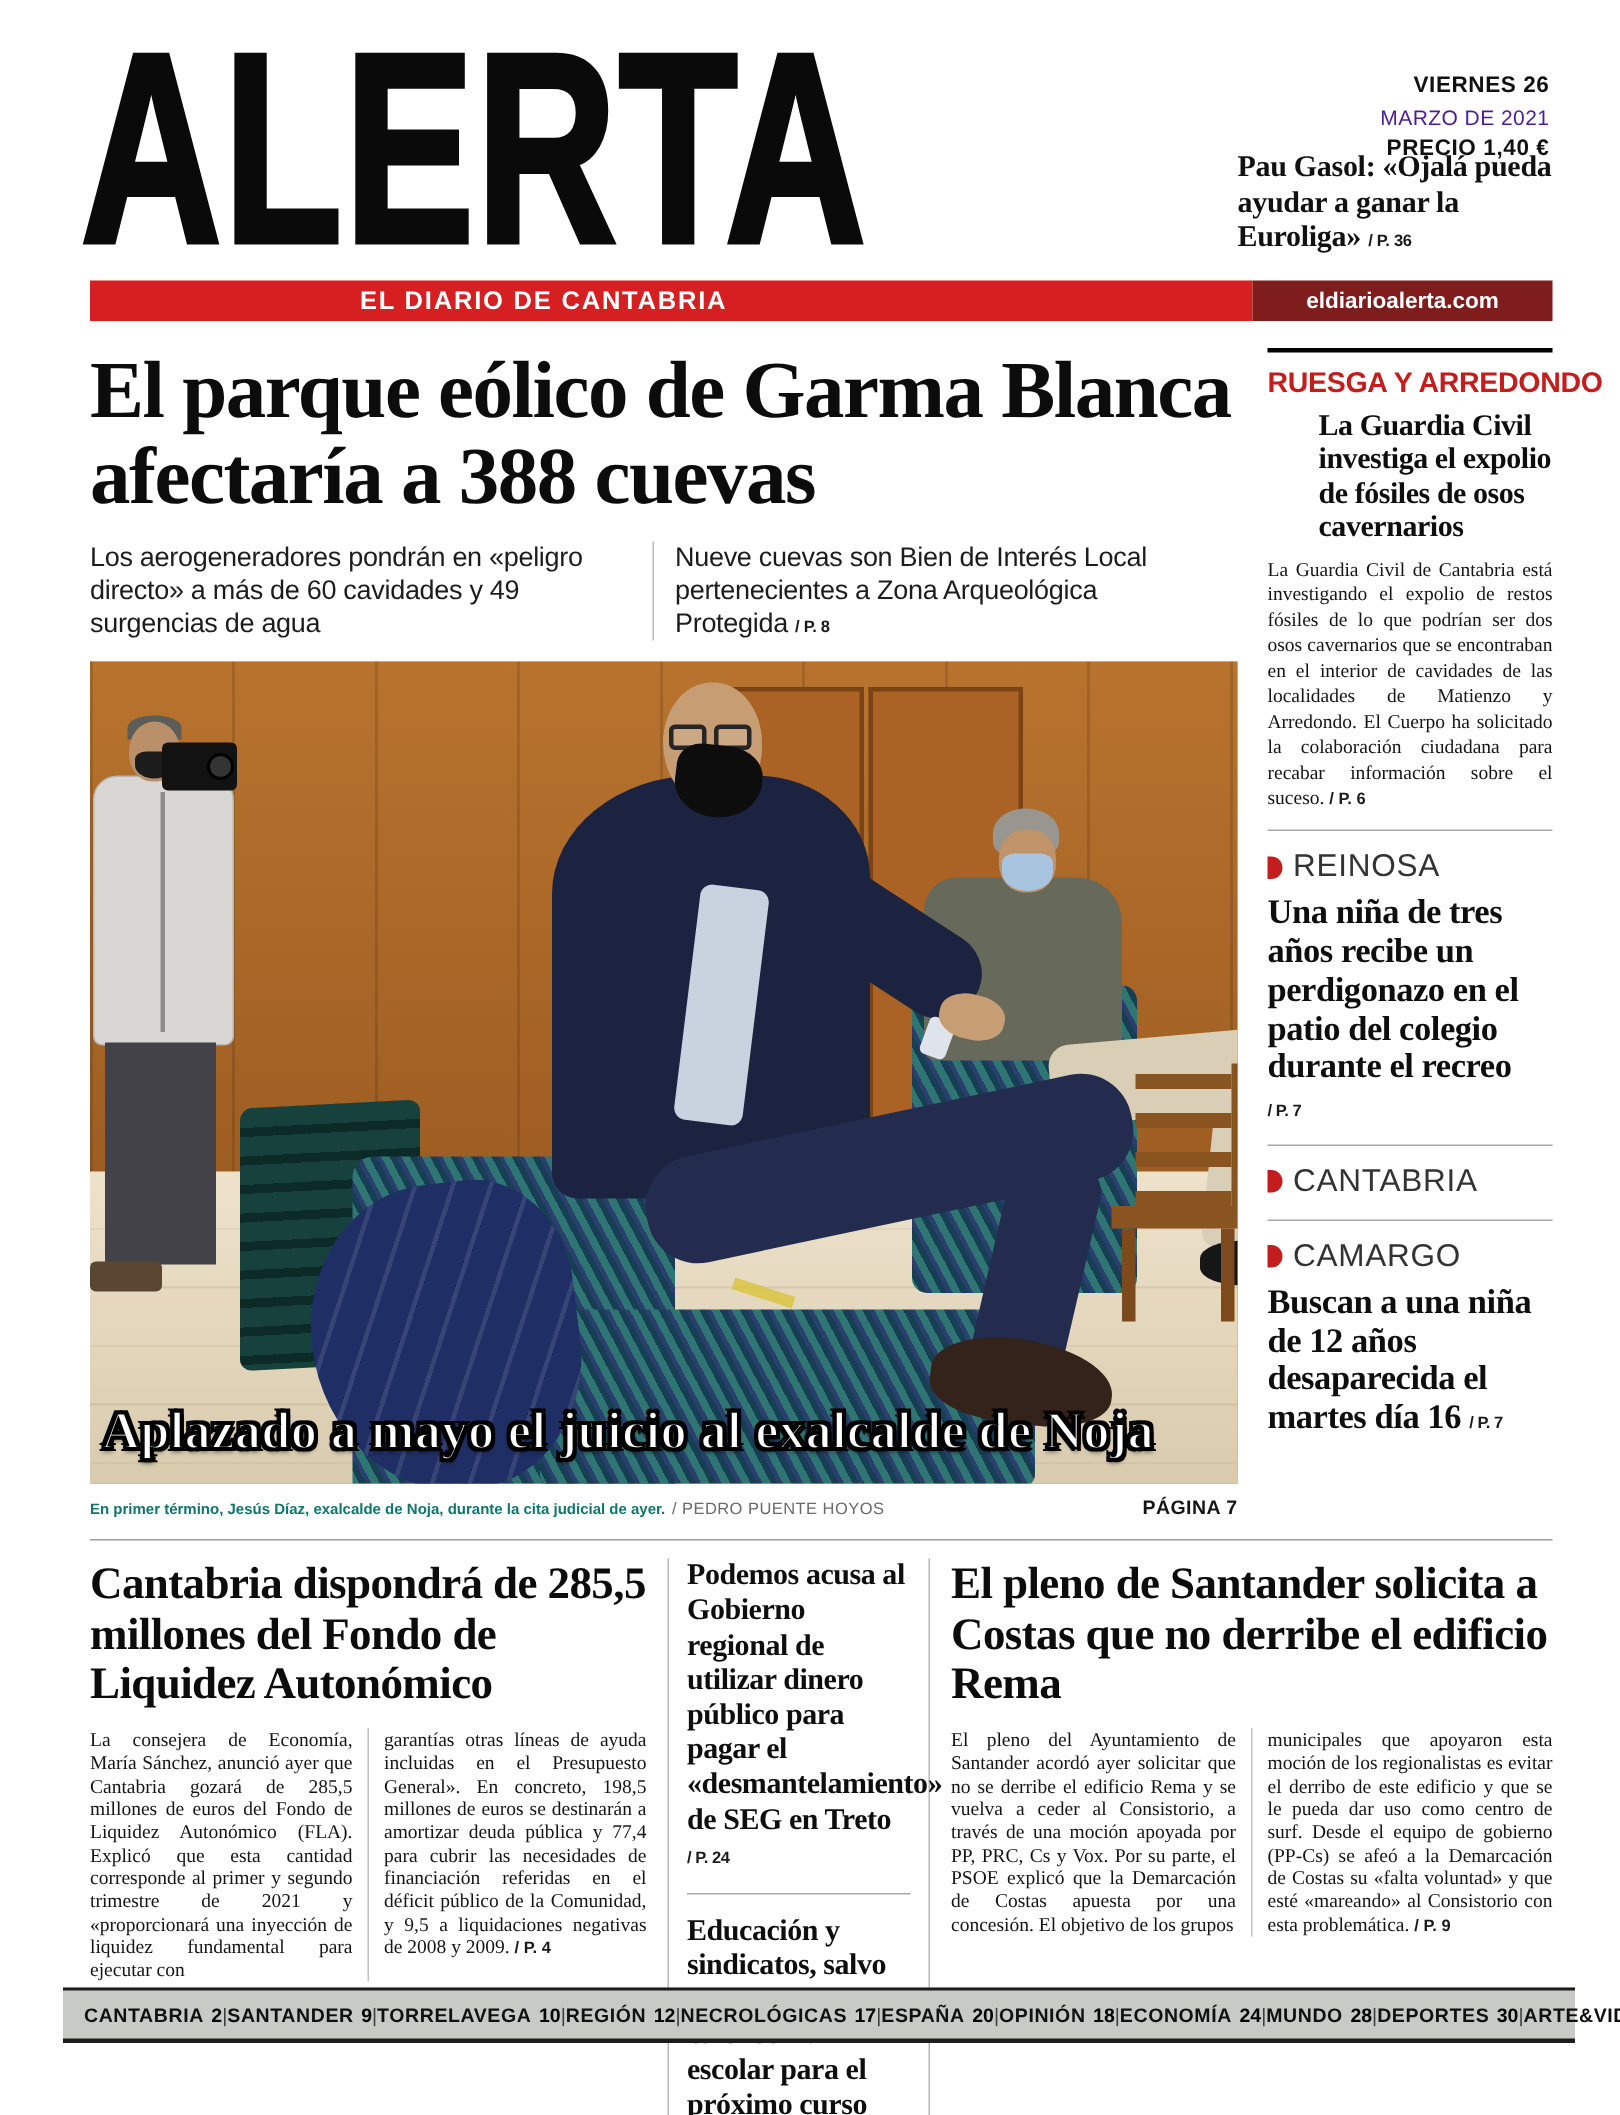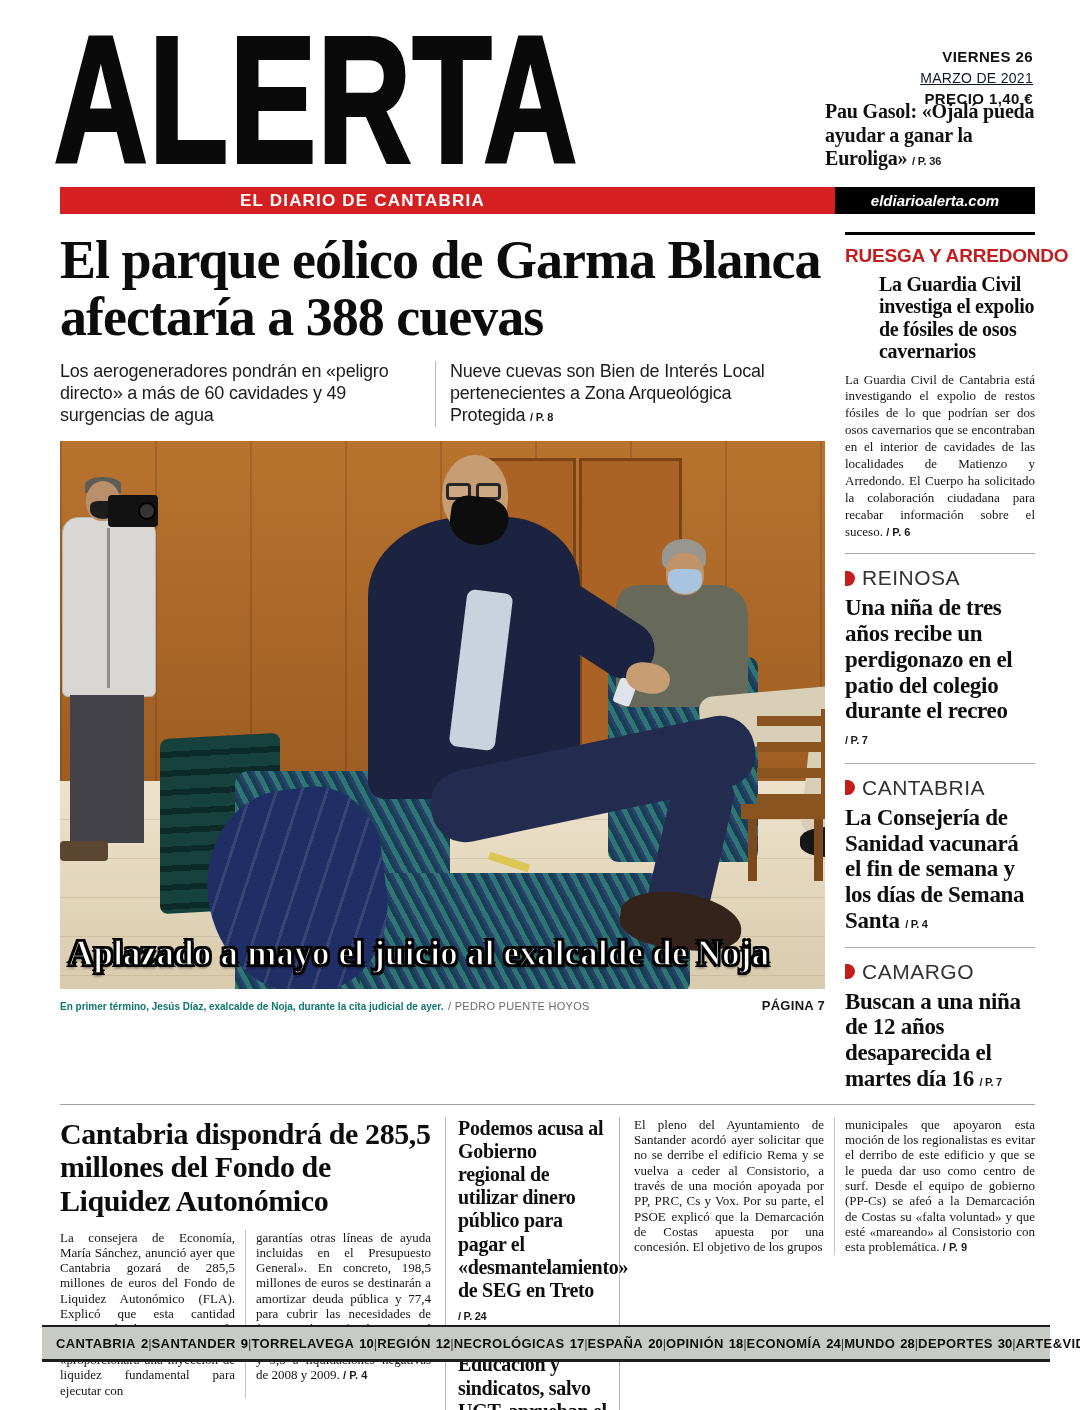--- a/index.html
+++ b/index.html
@@ -13,24 +13,24 @@
   .header { position:relative; height:214px; }
   .masthead {
     position:absolute; left:-6px; top:10px; font-family:"Liberation Sans","DejaVu Sans",sans-serif;
     font-weight:700; font-size:180px; line-height:1; color:#0a0a0a;
     -webkit-text-stroke:4px #0a0a0a; letter-spacing:2px;
     transform:scaleX(0.72); transform-origin:left top; white-space:nowrap;
   }
   .edition { position:absolute; right:2px; top:46px; text-align:right;
     font-family:"Liberation Sans","DejaVu Sans",sans-serif; line-height:1.45; }
   .ed-strong { font-weight:700; font-size:15px; letter-spacing:.4px; }
-  .ed-normal { font-weight:400; font-size:14px; letter-spacing:.3px; color:#0f172a;text-decoration:underline; }
+  .ed-normal { font-weight:400; font-size:14px; letter-spacing:.3px; color:#4c1d95; }
   .redbar { position:absolute; left:0; right:0; bottom:0; height:27px; display:flex; }
   .redbar-left { flex:1 1 auto; background:#d51f20; display:flex; align-items:center; }
-  .redbar-right { flex:0 0 200px; background:#000000; display:flex; align-items:center; justify-content:center;font-style:italic; }
+  .redbar-right { flex:0 0 200px; background:#7f1d1d; display:flex; align-items:center; justify-content:center; }
   .tagline { color:#fff; font-family:"Liberation Sans","DejaVu Sans",sans-serif; font-weight:700;
     font-size:17px; letter-spacing:1.2px; margin-left:180px; }
   .website { color:#fff; font-family:"Liberation Sans","DejaVu Sans",sans-serif; font-weight:700; font-size:15px; }
   
   .gasol { position:absolute; left:645px; bottom:27px; width:112px; height:142px; }
   .g-head { position:absolute; left:42px; top:0; width:28px; height:32px; background:#c29064; border-radius:50% 50% 46% 46%; }
   .g-hair { position:absolute; left:41px; top:-3px; width:30px; height:14px; background:#32271c; border-radius:50% 50% 0 0; }
   .g-beard { position:absolute; left:45px; top:20px; width:22px; height:12px; background:rgba(50,39,28,.55); border-radius:0 0 50% 50%; }
   .g-jersey { position:absolute; left:22px; top:32px; width:68px; height:78px; border-radius:14px 14px 4px 4px;
     background:repeating-linear-gradient(90deg,#1c2f6b 0 9px,#8c1d33 9px 18px); }
@@ -300,21 +300,20 @@
         </div>
         <h2 class="sb-hl"><span>Una niña de tres años recibe un perdigonazo en el patio del colegio durante el recreo</span> <span class="bref">/ P. 7</span></h2>
       </section>
       <hr class="sb-div">
 
       <section>
         <div class="kicker-bullet">
           <span class="bullet"></span>
           <span>CANTABRIA</span>
         </div>
-        <h2 class="sb-hl"><span>La Consejería de Sanidad vacunará el fin de semana y los días de Semana Santa</span> <span class="bref">/ P. 4</span></h2>
       </section>
       <hr class="sb-div">
 
       <section>
         <div class="kicker-bullet">
           <span class="bullet"></span>
           <span>CAMARGO</span>
         </div>
         <h2 class="sb-hl"><span>Buscan a una niña de 12 años desaparecida el martes día 16</span> <span class="bref">/ P. 7</span></h2>
       </section>
@@ -332,20 +331,21 @@
       </div>
     </article>
 
     <div class="briefs">
       <div class="brief"><span>Podemos acusa al Gobierno regional de utilizar dinero público para pagar el «desmantelamiento» de SEG en Treto</span> <span class="bref">/ P. 24</span></div>
       <hr class="sb-div">
       <div class="brief"><span>Educación y sindicatos, salvo UGT, aprueban el calendario escolar para el próximo curso 2021-2022</span> </div>
     </div>
 
     <article class="bart bart-r">
+      <h2 class="bart-hl">El pleno de Santander solicita a Costas que no derribe el edificio Rema</h2>
       <div class="bart-cols">
         <p class="bcol"><span>El pleno del Ayuntamiento de Santander acordó ayer solicitar que no se derribe el edificio Rema y se vuelva a ceder al Consistorio, a través de una moción apoyada por PP, PRC, Cs y Vox. Por su parte, el PSOE explicó que la Demarcación de Costas apuesta por una concesión. El objetivo de los grupos</span></p>
         <p class="bcol bcol2"><span>municipales que apoyaron esta moción de los regionalistas es evitar el derribo de este edificio y que se le pueda dar uso como centro de surf. Desde el equipo de gobierno (PP-Cs) se afeó a la Demarcación de Costas su «falta voluntad» y que esté «mareando» al Consistorio con esta problemática.</span> <span class="bref">/ P. 9</span></p>
       </div>
     </article>
   </div>
 
   <div class="footer">
     <span class="fitem"><span class="flabel">CANTABRIA</span><span class="fnum">2</span></span>
       <span class="fsep">|</span>

